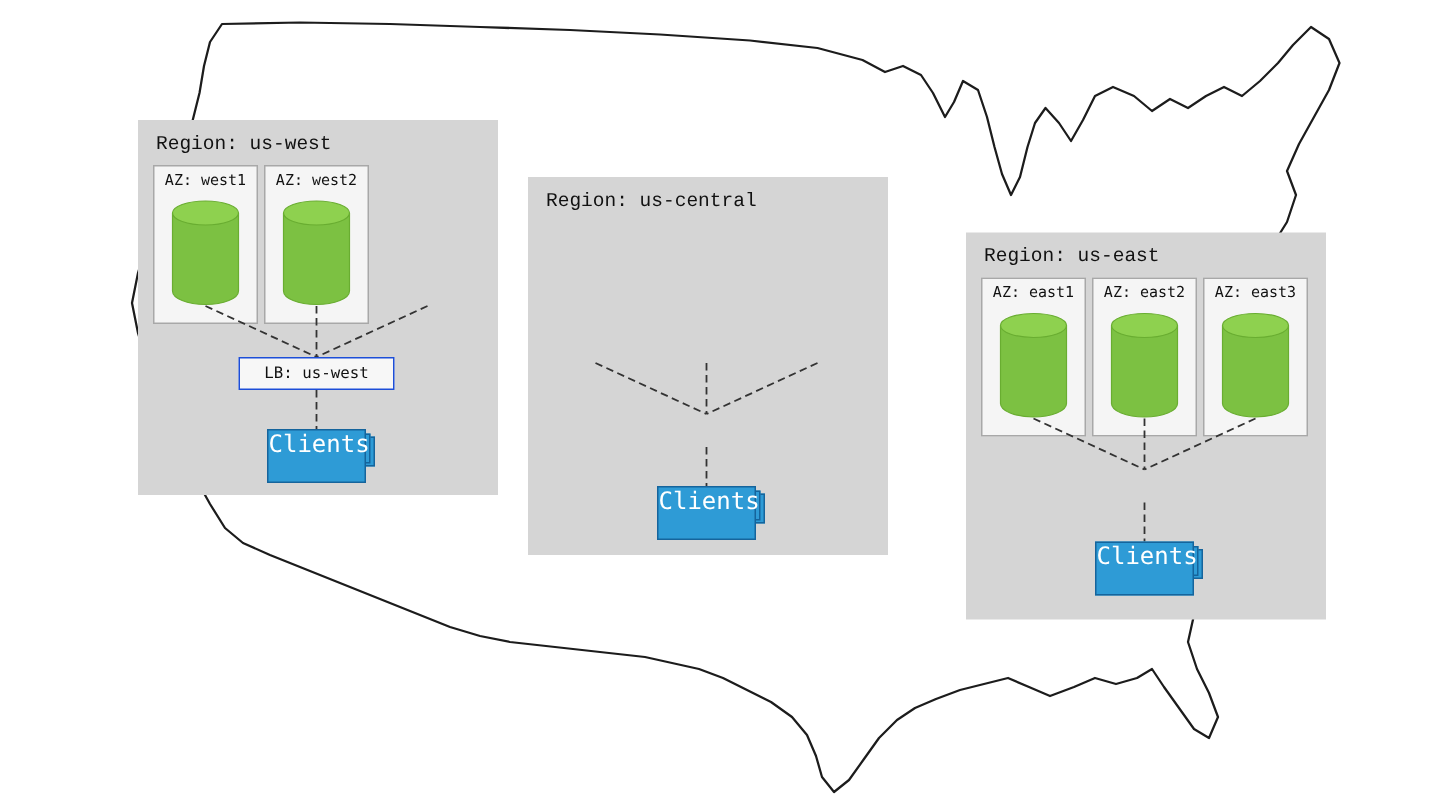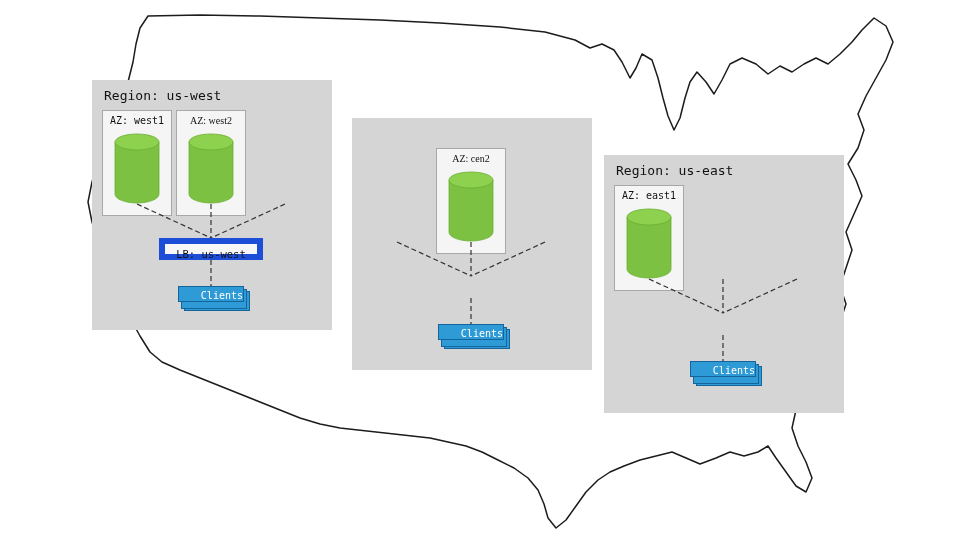--- a/index.html
+++ b/index.html
@@ -11,53 +11,53 @@
   
   #map-svg { position:absolute; left:0; top:0; z-index:0; }
 
   
   .region {
     position:absolute; z-index:1;
     background:var(--region-bg,#d5d5d5);
   }
   .region-title {
     position:absolute; top:8px; left:12px;
-    font-size:13px; color:#111; white-space:nowrap;
+    font-size:13px; color:#111; white-space:nowrap;font-family:Liberation Mono, monospace;
   }
   .az {
     position:absolute; top:30px; width:70px; height:106px;
     background:var(--az-bg,#f5f5f5);
     border:1px solid #a8a8a8; box-sizing:border-box;
   }
-  .az.p0 { left:10px; } .az.p1 { left:84px;font-family:Liberation Serif, serif; } .az.p2 { left:158px; }
+  .az.p0 { left:10px; } .az.p1 { left:84px; } .az.p2 { left:158px; }
   .az-label {
     margin-top:4px; text-align:center;
     font-size:10px; color:#111; white-space:nowrap;
   }
   .cyl { position:absolute; left:11px; top:22px; }
 
   .connectors { position:absolute; left:0; top:0; pointer-events:none; }
 
   .lb {
     position:absolute; top:158px; left:67px; width:104px; height:22px;
-    background:var(--lb-bg,#f7f7f7); border:6px solid #1d4ed8; box-sizing:border-box;
+    background:var(--lb-bg,#f7f7f7); border:1px solid #1d4ed8; box-sizing:border-box;
     font-size:10.5px; color:#111; text-align:center; line-height:20px;
     white-space:nowrap;
   }
   .clients { position:absolute; top:206px; left:86px; width:66px; height:20px; }
   .clients::before, .clients::after {
     content:""; position:absolute; width:66px; height:20px;
     background:var(--clients-blue,#2e9bd6); border:1px solid #15649c; box-sizing:border-box;
   }
   .clients::before { left:6px; top:5px; }
   .clients::after  { left:3px; top:2.5px; }
   .clients-face {
-    position:absolute; left:0; top:0; width:66px; height:16px; z-index:1;
+    position:absolute; left:0; top:0; width:66px; height:36px; z-index:1;
     background:var(--clients-blue,#2e9bd6); border:1px solid #15649c; box-sizing:border-box;
-    color:#ffffff; font-size:10px; text-align:right; line-height:18px; display:block;
+    color:#ffffff; font-size:16px; text-align:center; line-height:18px; display:block;
   }
 </style>
 </head>
 <body>
 
 <div id="canvas">
 
   <svg id="map-svg" width="960" height="540" viewBox="0 0 960 540">
     <path d="M148 16 L200 15 L260 16 L320 18 L380 20 L440 23 L500 27 L545 32 L575 40 L590 48
          L602 44 L614 50 L622 62 L630 78 L636 68 L642 54 L652 60 L658 78 L663 98 L668 116
@@ -100,46 +100,54 @@
       <line x1="119" y1="180" x2="119" y2="206" stroke="#333" stroke-width="1.2" stroke-dasharray="5 3"></line>
     </svg>
 
     <div class="lb">LB: us-west</div>
     <div class="clients">
       <span class="clients-face">Clients</span>
     </div>
   </div>
 
   <div class="region" style="left:352px; top:118px; width:240px; height:252px;">
+    <div class="region-title">Region: us-central</div>
 
-    <div class="az p1">
-      <div class="az-label">AZ: cen2</div>
-      <svg class="cyl" width="46" height="72" viewBox="0 0 46 72">
-        <path d="M1 9 V61 A22 9 0 0 0 45 61 V9" fill="#7cc142" stroke="#69ad31" stroke-width="0.8"></path>
-        <ellipse cx="23" cy="9" rx="22" ry="8" fill="#8ed14f" stroke="#69ad31" stroke-width="0.8"></ellipse>
-      </svg>
-    </div>
 
     <svg class="connectors" width="240" height="252" viewBox="0 0 240 252">
       <line x1="45" y1="124" x2="119" y2="158" stroke="#333" stroke-width="1.2" stroke-dasharray="5 3"></line>
       <line x1="119" y1="124" x2="119" y2="158" stroke="#333" stroke-width="1.2" stroke-dasharray="5 3"></line>
       <line x1="193" y1="124" x2="119" y2="158" stroke="#333" stroke-width="1.2" stroke-dasharray="5 3"></line>
       <line x1="119" y1="180" x2="119" y2="206" stroke="#333" stroke-width="1.2" stroke-dasharray="5 3"></line>
     </svg>
 
     <div class="clients">
       <span class="clients-face">Clients</span>
     </div>
   </div>
 
-  <div class="region" style="left:604px; top:155px; width:240px; height:258px;">
+  <div class="region" style="left:644px; top:155px; width:240px; height:258px;">
     <div class="region-title">Region: us-east</div>
 
     <div class="az p0">
       <div class="az-label">AZ: east1</div>
+      <svg class="cyl" width="46" height="72" viewBox="0 0 46 72">
+        <path d="M1 9 V61 A22 9 0 0 0 45 61 V9" fill="#7cc142" stroke="#69ad31" stroke-width="0.8"></path>
+        <ellipse cx="23" cy="9" rx="22" ry="8" fill="#8ed14f" stroke="#69ad31" stroke-width="0.8"></ellipse>
+      </svg>
+    </div>
+    <div class="az p1">
+      <div class="az-label">AZ: east2</div>
+      <svg class="cyl" width="46" height="72" viewBox="0 0 46 72">
+        <path d="M1 9 V61 A22 9 0 0 0 45 61 V9" fill="#7cc142" stroke="#69ad31" stroke-width="0.8"></path>
+        <ellipse cx="23" cy="9" rx="22" ry="8" fill="#8ed14f" stroke="#69ad31" stroke-width="0.8"></ellipse>
+      </svg>
+    </div>
+    <div class="az p2">
+      <div class="az-label">AZ: east3</div>
       <svg class="cyl" width="46" height="72" viewBox="0 0 46 72">
         <path d="M1 9 V61 A22 9 0 0 0 45 61 V9" fill="#7cc142" stroke="#69ad31" stroke-width="0.8"></path>
         <ellipse cx="23" cy="9" rx="22" ry="8" fill="#8ed14f" stroke="#69ad31" stroke-width="0.8"></ellipse>
       </svg>
     </div>
 
     <svg class="connectors" width="240" height="258" viewBox="0 0 240 258">
       <line x1="45" y1="124" x2="119" y2="158" stroke="#333" stroke-width="1.2" stroke-dasharray="5 3"></line>
       <line x1="119" y1="124" x2="119" y2="158" stroke="#333" stroke-width="1.2" stroke-dasharray="5 3"></line>
       <line x1="193" y1="124" x2="119" y2="158" stroke="#333" stroke-width="1.2" stroke-dasharray="5 3"></line>

